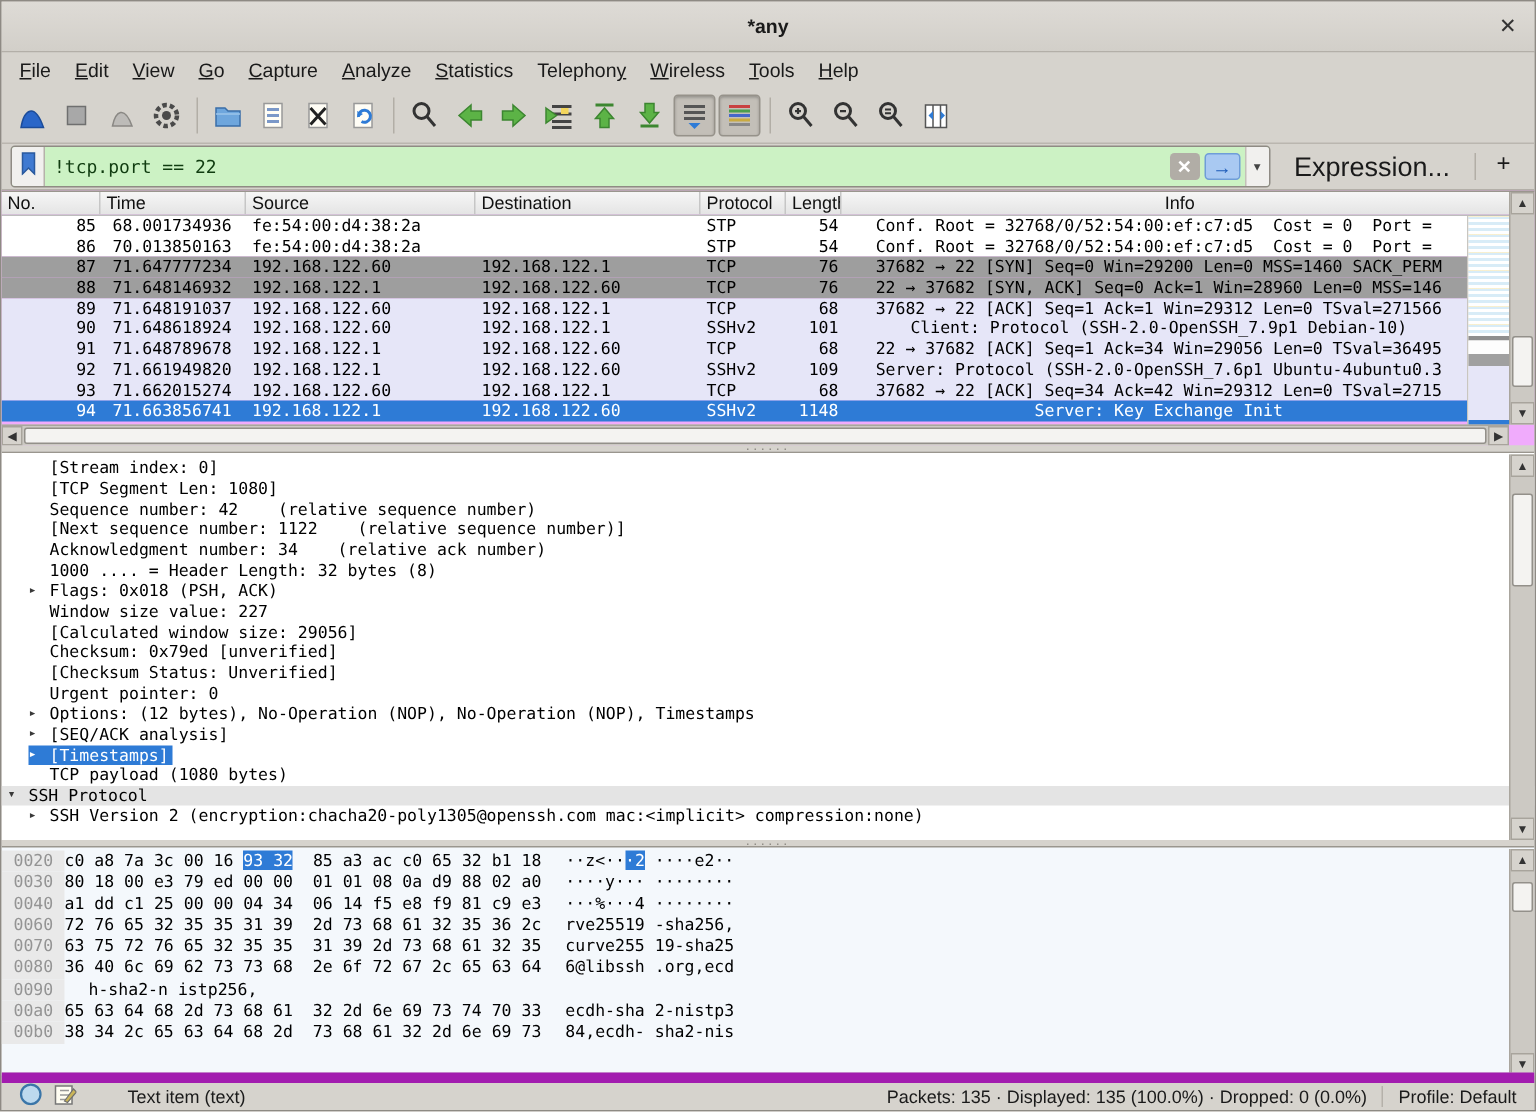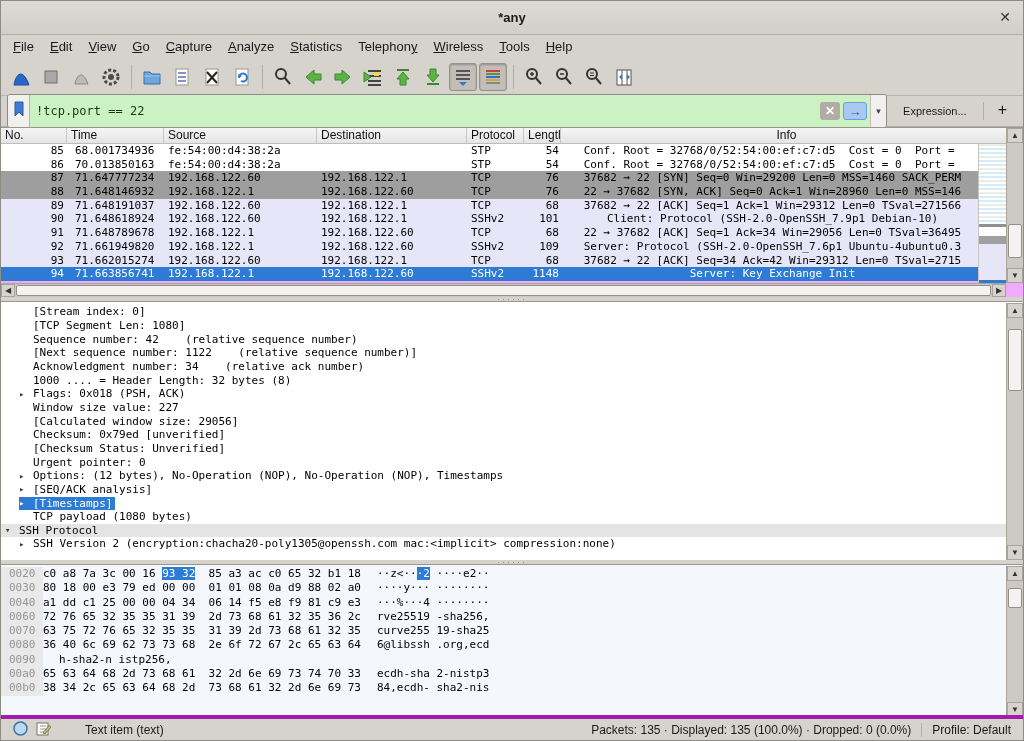--- a/index.html
+++ b/index.html
@@ -18,27 +18,27 @@
 
   
   .toolbar { position:absolute; top:57px; left:0; right:0; height:38px; display:flex; align-items:center; padding-left:6px; gap:2px; background:#d6d3cd; border-bottom:1px solid #bab6af; }
   .tbtn { width:28px; height:28px; display:flex; align-items:center; justify-content:center; border:1px solid transparent; border-radius:3px; }
   .tbtn.pressed { background:#c3bfb8; border:1px solid #96928a; box-shadow:inset 0 1px 2px rgba(0,0,0,.25); }
   .tsep { width:1px; height:24px; background:#b2aea6; margin:0 4px; }
   .tbtn svg { display:block; }
 
   
   .filterbar { position:absolute; top:95px; left:0; right:0; height:31px; display:flex; align-items:center; padding:0 6px; gap:8px; background:#d6d3cd; border-bottom:1px solid #b3afa8; }
-  .filter-field { flex:1; height:34px; display:flex; align-items:center; border:1px solid #8f8b84; border-radius:3px; background:#ccf2c4; overflow:hidden; }
+  .filter-field { flex:1; height:28px; display:flex; align-items:center; border:1px solid #8f8b84; border-radius:3px; background:#ccf2c4; overflow:hidden; }
   .bookmark-btn { width:22px; height:100%; background:#f1f0ee; border-right:1px solid #b6b2aa; display:flex; align-items:center; justify-content:center; }
   .filter-input { flex:1; height:100%; border:none; outline:none; background:transparent; font-family:"DejaVu Sans Mono",monospace; font-size:12px; color:#103c10; padding-left:6px; }
   .clear-btn { width:20px; height:18px; margin-right:3px; background:#b1ada6; border-radius:3px; color:#fff; font-size:12px; font-weight:bold; display:flex; align-items:center; justify-content:center; }
   .apply-btn { width:24px; height:18px; margin-right:3px; background:#a9c9f2; border:1px solid #6f9dd8; border-radius:3px; color:#1d5bb8; font-size:13px; font-weight:bold; display:flex; align-items:center; justify-content:center; line-height:1; }
   .caret-btn { width:16px; height:100%; background:#f1f0ee; border-left:1px solid #c4c0b8; color:#444; font-size:9px; display:flex; align-items:center; justify-content:center; }
-  .expr-btn { font-size:11px; color:#1a1a1a; padding:3px 8px; }
+  .expr-btn { font-size:18px; color:#1a1a1a; padding:3px 8px; }
   .fsep { width:1px; height:18px; background:#b2aea6; }
   .add-btn { font-size:16px; color:#1a1a1a; padding:0 10px 2px 6px; }
 
   
   .plist { position:absolute; top:126px; left:0; right:0; height:170px; background:#f0abfc; border-top:1px solid #9a968e; }
   .pl-header { position:absolute; top:0; left:0; right:17px; height:16px; display:flex; background:linear-gradient(#f6f6f6,#e4e4e4); border-bottom:1px solid #bdbdbd; overflow:hidden; }
   .pl-hcell { font-size:12px; color:#111; padding:0 0 0 4px; border-right:1px solid #c6c6c6; white-space:nowrap; overflow:hidden; flex:none; line-height:15px; }
   .pl-rows { position:absolute; top:16px; left:0; right:45px; height:140px; overflow:hidden; font-family:"DejaVu Sans Mono",monospace; font-size:11px; }
   .pl-row { display:flex; height:13.7px; line-height:13.7px; white-space:pre; background:#fff; color:#000; }
   .pl-row.gray { background:#9e9e9e; }
@@ -93,21 +93,21 @@
   .hexpane { position:absolute; top:563px; left:0; right:0; height:153px; background:#f4f8fc; border-top:1px solid #9a968e; overflow:hidden; padding-top:2px; }
   .hx-row { height:14.3px; line-height:14.3px; display:flex; font-family:"DejaVu Sans Mono",monospace; font-size:11px; white-space:pre; color:#000; }
   .hx-off { width:42px; padding-left:8px; color:#949494; background:#e9e9e9; flex:none; }
   .hx-hex { flex:none; }
   .hx-ascii { margin-left:16px; flex:none; }
   .hl { background:#2e7bd6; color:#fff; }
   .hexpane .vscroll { top:1px; bottom:0; }
   .hexpane .hx-vthumb { top:22px; height:20px; }
 
   
-  .statusbar { position:absolute; bottom:0; left:0; right:0; height:25px; background:#d6d3cd; border-top:4px solid #a21caf; display:flex; align-items:center; font-size:12px; color:#1a1a1a; }
+  .statusbar { position:absolute; bottom:0; left:0; right:0; height:25px; background:#d6d3cd; border-top:7px solid #a21caf; display:flex; align-items:center; font-size:12px; color:#1a1a1a; }
   .sb-icons { display:flex; align-items:center; gap:8px; padding:0 10px 0 12px; }
   .sb-left-text { padding-left:24px; }
   .sb-spacer { flex:1; }
   .sb-sep { width:1px; height:14px; background:#b5b1aa; margin:0 10px; }
   .sb-right { padding-right:12px; }
 </style>
 </head>
 <body>
 
 <div id="window">

